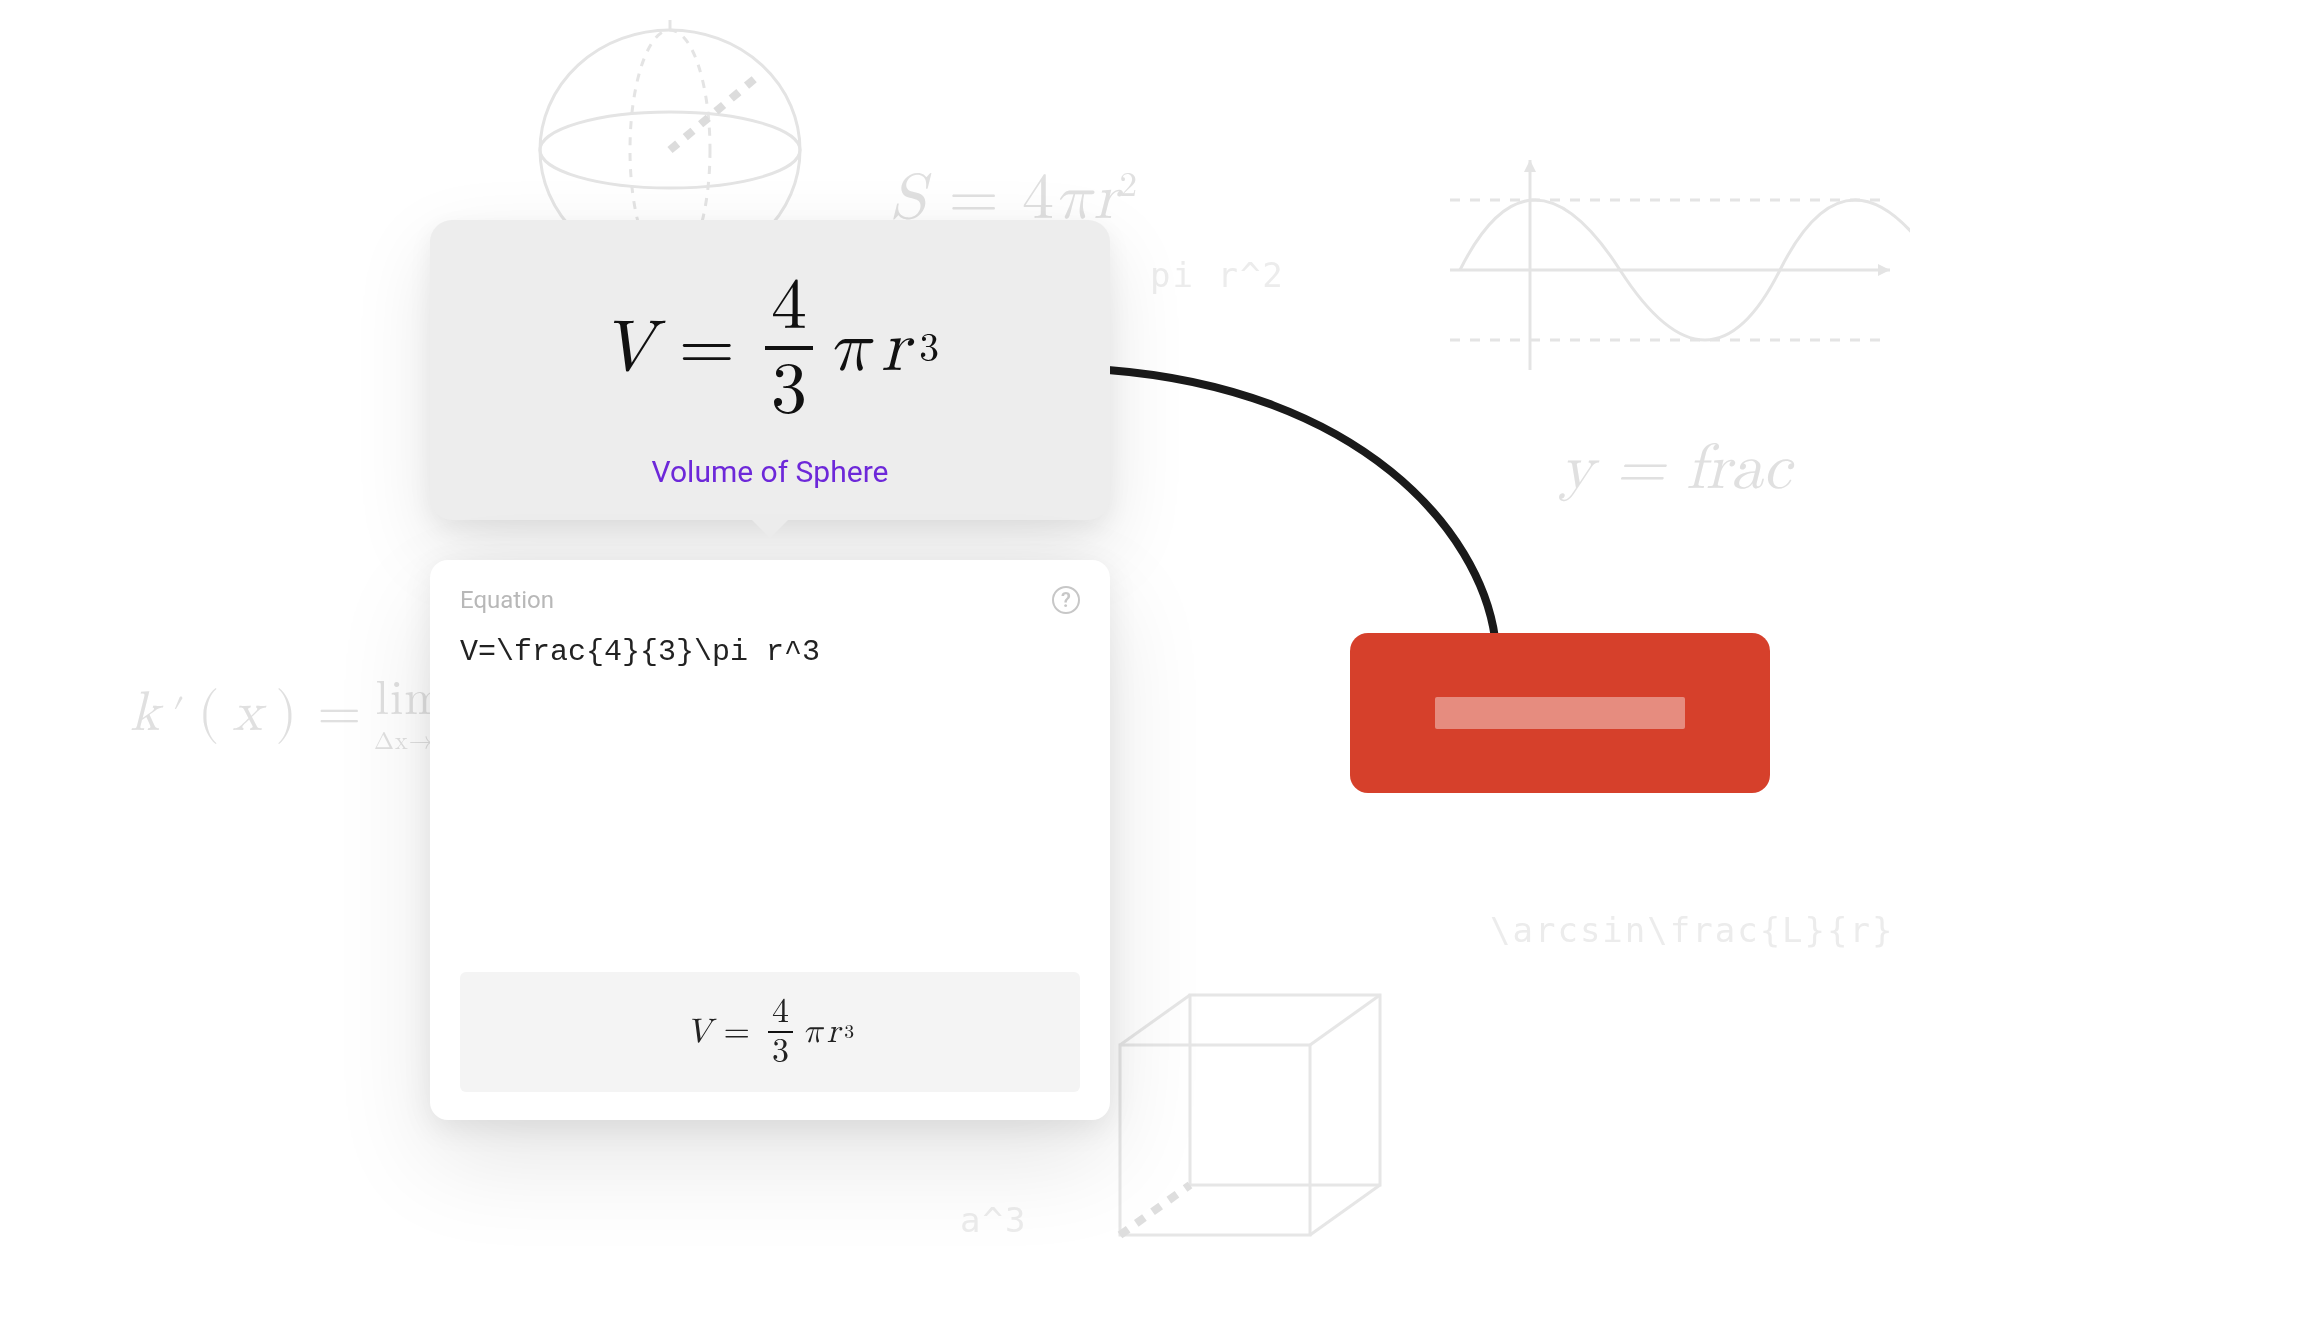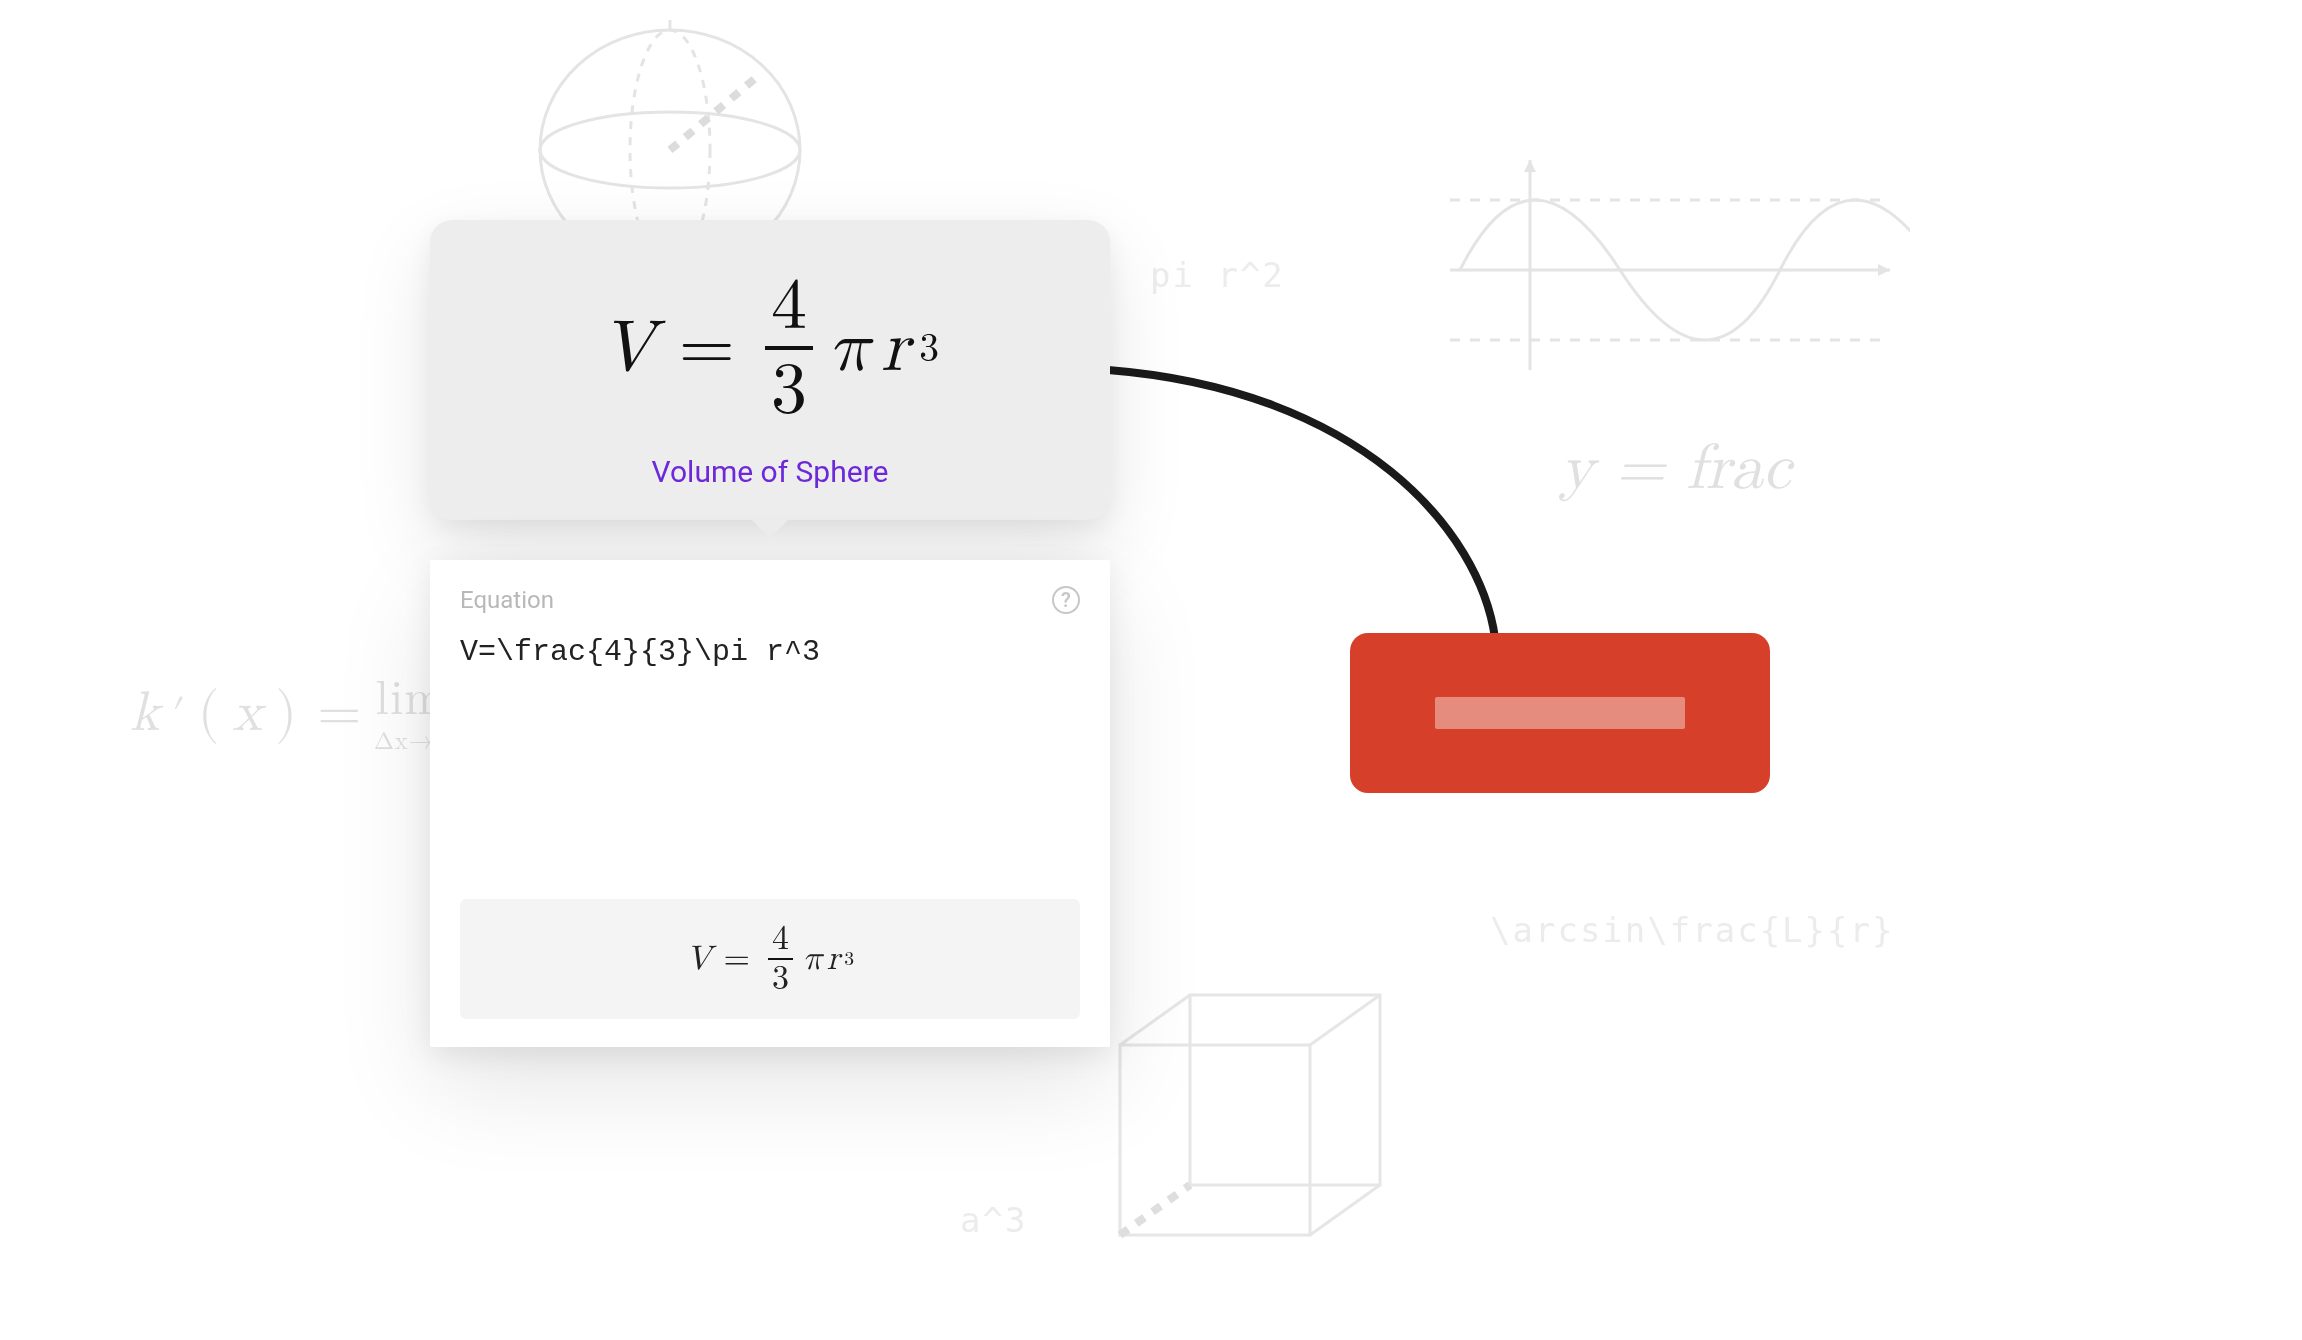--- a/index.html
+++ b/index.html
@@ -57,23 +57,23 @@
   .frac .den { padding: 4px 6px 0; }
   .sup { font-size: 0.55em; vertical-align: super; font-style: normal; }
   .formula-caption { margin-top: 28px; font-size: 30px; color: #6d28d9; }
 
   
   .editor-panel {
     position: absolute;
     left: 430px;
     top: 560px;
     width: 680px;
-    height: 487px;
+    height: 560px;
     background: #ffffff;
-    border-radius: 2px;
+    border-radius: 18px;
     box-shadow: 0 40px 100px rgba(0,0,0,0.10), 0 8px 30px rgba(0,0,0,0.08);
     display: flex;
     flex-direction: column;
     padding: 26px 30px 28px;
   }
   .editor-header { display: flex; align-items: center; justify-content: space-between; margin-bottom: 10px; }
   .editor-label { font-size: 24px; color: #b8b8b8; }
   .help-icon { width: 28px; height: 28px; border: 2.5px solid #c7c7c7; border-radius: 50%; display: flex; align-items: center; justify-content: center; color: #c7c7c7; font-size: 20px; font-weight: 600; cursor: pointer; }
   .editor-input {
     flex: 1;
@@ -138,20 +138,23 @@
   <svg class="sphere-wire" width="300" height="260">
     <g fill="none" stroke="#e4e4e4" stroke-width="3">
       <ellipse cx="150" cy="140" rx="130" ry="120" stroke-dasharray="0"></ellipse>
       <ellipse cx="150" cy="140" rx="130" ry="38"></ellipse>
       <ellipse cx="150" cy="140" rx="40" ry="120" stroke-dasharray="8 8"></ellipse>
       <line x1="150" y1="140" x2="238" y2="66" stroke-dasharray="10 10" stroke-width="8" stroke="#dcdcdc"></line>
       <line x1="150" y1="20" x2="150" y2="10"></line>
     </g>
   </svg>
 
+  <div class="bg-formula bigger faded serif-math" style="left:890px; top:160px;">
+    <span class="upr" style="font-style:italic;">S</span><span class="upr"> = 4</span>π<span>r</span><span class="sup upr">2</span>
+  </div>
 
   <div class="bg-code mono" style="left:1150px; top:255px;">pi r^2</div>
 
   <svg class="cos-plot" width="480" height="240">
     <g fill="none" stroke="#e4e4e4" stroke-width="3">
       <line x1="20" y1="120" x2="460" y2="120"></line>
       <polygon points="460,120 448,114 448,126" fill="#e4e4e4" stroke="none"></polygon>
       <line x1="100" y1="10" x2="100" y2="220"></line>
       <polygon points="100,10 94,22 106,22" fill="#e4e4e4" stroke="none"></polygon>
       <line x1="20" y1="50" x2="460" y2="50" stroke-dasharray="10 10"></line>

